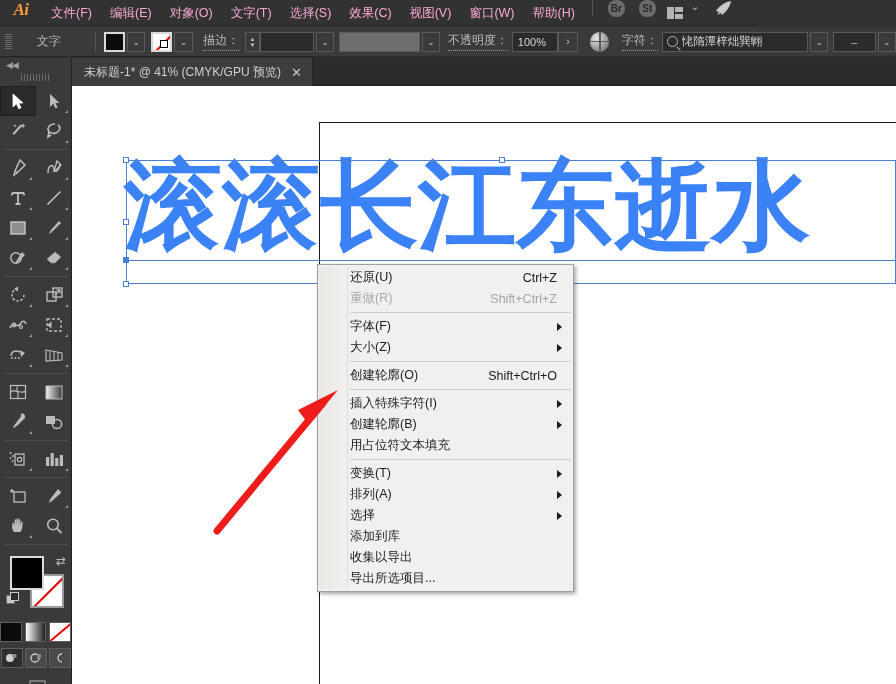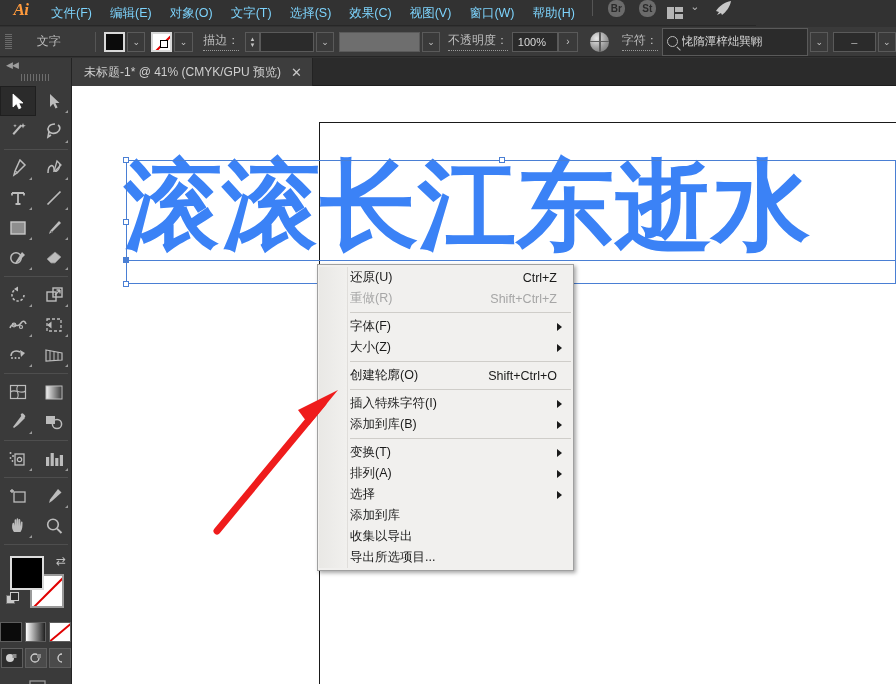--- a/index.html
+++ b/index.html
@@ -16,21 +16,21 @@
     position:absolute; left:0; top:0; width:756px; height:26px;
     background:#323232; display:flex; 
     border-bottom:1px solid #272727;
   }
   .ai-logo {
     width:42px; text-align:center; color:#ff9a3c; font-size:17px;
     font-weight:bold; font-style:italic; letter-spacing:-0.5px;
     font-family:"Liberation Serif","DejaVu Serif",serif;
   }
   .menu-item {
-    color:#7dd3fc; font-size:12.5px; padding:0 9px; height:26px;
+    color:#f9a8d4; font-size:12.5px; padding:0 9px; height:26px;
     line-height:26px; white-space:nowrap; cursor:default;
   }
   .mb-sep { width:1px; height:16px; background:#555; margin:0 8px; }
   .badge-sq {
     width:17px; height:17px; background:#6b6b6b; color:#2a2a2a;
     font-size:10px; line-height:17px; text-align:center;
     border-radius:8px; margin:0 7px; font-weight:bold;
   }
   .ws-icon { display:flex; margin-left:4px; gap:1.5px; align-items:center; }
   .ws-icon i { display:block; background:#b5b5b5; }
@@ -98,21 +98,21 @@
   }
   .globe::before {
     content:""; position:absolute; left:9px; top:0; width:1.5px; height:20px;
     background:#5c5c5c;
   }
   .globe::after {
     content:""; position:absolute; left:0; top:9px; width:20px; height:1.5px;
     background:#5c5c5c;
   }
   .font-field {
-    height:28px; width:152px; background:#2b2b2b; border:1px solid #5a5a5a;
+    height:20px; width:152px; background:#2b2b2b; border:1px solid #5a5a5a;
     display:flex; align-items:center; padding-left:4px; gap:4px;
   }
   .font-name { color:#d6d6d6; font-size:11.5px; white-space:nowrap; overflow:hidden; }
   .mag-glass {
     width:11px; height:11px; border:1.4px solid #b9b9b9; border-radius:50%;
     position:relative; flex:none;
   }
   .mag-glass::after {
     content:""; position:absolute; right:-4px; bottom:-3px; width:5px;
     height:1.4px; background:#b9b9b9; transform:rotate(45deg);
@@ -667,22 +667,25 @@
       <span class="ctx-shortcut">Shift+Ctrl+O</span>
     </div>
 
     <div class="ctx-divider"></div>
 
     <div class="ctx-item">
       <span class="ctx-label">插入特殊字符(I)</span>
       <i class="ctx-sub"></i>
     </div>
     <div class="ctx-item">
-      <span class="ctx-label">添加到库(B)</span>
+      <span class="ctx-label">创建轮廓(B)</span>
       <i class="ctx-sub"></i>
+    </div>
+    <div class="ctx-item">
+      <span class="ctx-label">用占位符文本填充</span>
     </div>
 
     <div class="ctx-divider"></div>
 
     <div class="ctx-item">
       <span class="ctx-label">变换(T)</span>
       <i class="ctx-sub"></i>
     </div>
     <div class="ctx-item">
       <span class="ctx-label">排列(A)</span>

